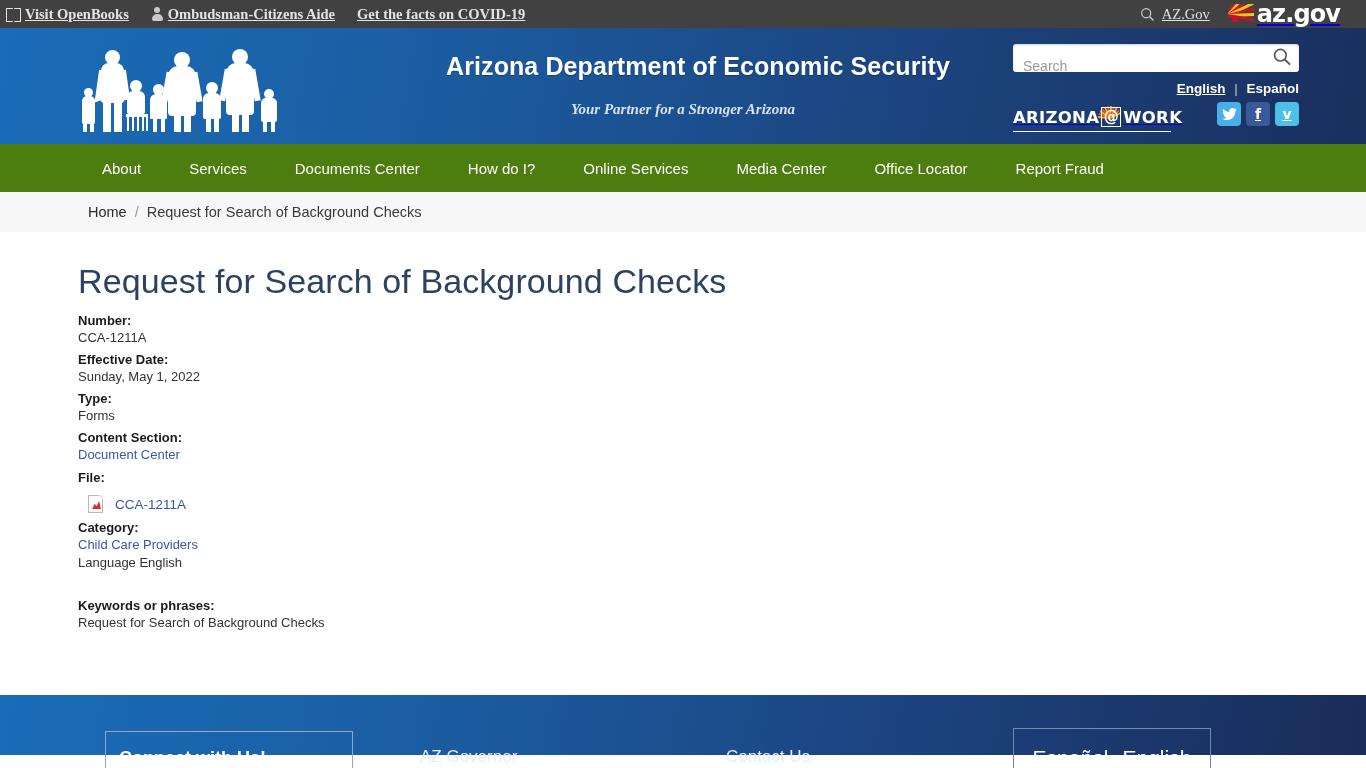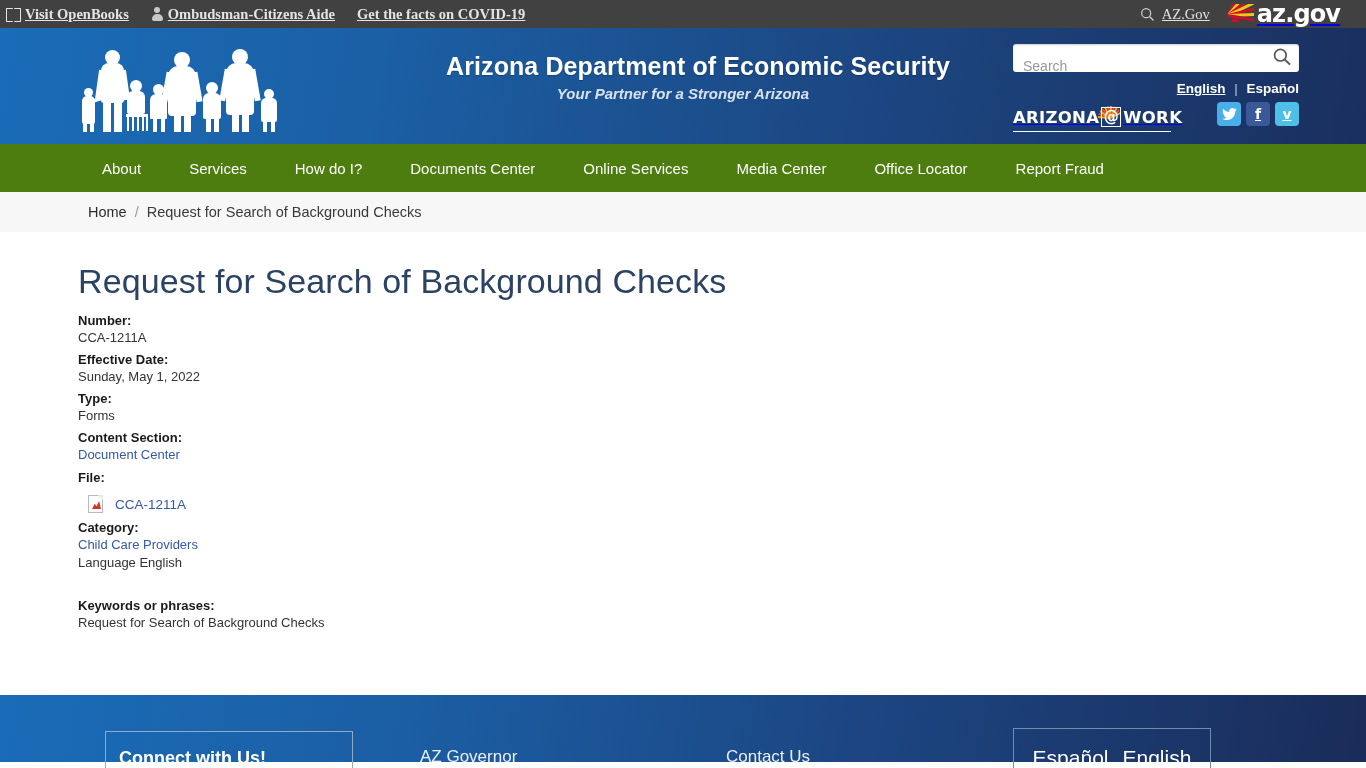--- a/index.html
+++ b/index.html
@@ -79,21 +79,22 @@
   .title-block {
     position: absolute; left: 0; right: 0; top: 24px; text-align: center;
     pointer-events: none;
   }
   .site-title {
     font-size: 25px; color: #ffffff; font-weight: bold; letter-spacing: 0.1px;
     margin: 0; text-shadow: 0 1px 1px rgba(0,0,0,.25); padding-left: 30px;
   }
   .site-tagline {
     font-size: 15px; color: #d8e2ee; font-style: italic; font-weight: bold;
-    margin-top: 4px;
+    margin-top: 20px;
+    font-family: Liberation Serif, serif;
   }
   .header-right { position: absolute; right: 67px; top: 16px; width: 286px; }
   .search-wrap {
     position: relative; height: 28px; background:#fff; border-radius: 3px;
     box-shadow: inset 0 1px 2px rgba(0,0,0,.2);
   }
   .search-input {
     width: 100%; height: 44px; border: none; outline: none; background: transparent;
     padding: 0 34px 0 10px; font-size: 14px; color: #333;
     font-family: "Liberation Sans", sans-serif;
@@ -196,21 +197,21 @@
     width:0;height:0;
   }
   .pdf-mark {
     position:absolute; left:3px; bottom:3px; width:9px; height:8px;
   }
   .file-link { font-size: 13.5px; color: #3558a8; text-decoration: none; }
   .kw-block { margin-top: 28px; }
 
   
   .footer {
-    height: 67px;
+    height: 60px;
     background: linear-gradient(100deg, #1a6cb8 0%, #1b5ea3 30%, #1c4683 62%, #1a2c59 100%);
     position: relative;
   }
   .connect-box {
     position: absolute; left: 105px; top: 36px; width: 248px; height: 70px;
     border: 1px solid #8fa9c8;
   }
   .connect-title {
     color: #ffffff; font-size: 18px; font-weight: bold;
     padding: 16px 0 0 13px;
@@ -380,22 +381,22 @@
           <span>v</span>
         </a>
       </div>
     </div>
   </div>
 </div>
 
 <nav class="mainnav">
   <a href="#" class="nav-item">About</a>
   <a href="#" class="nav-item">Services</a>
+  <a href="#" class="nav-item">Documents Center</a>
   <a href="#" class="nav-item">How do I?</a>
-  <a href="#" class="nav-item">Documents Center</a>
   <a href="#" class="nav-item">Online Services</a>
   <a href="#" class="nav-item">Media Center</a>
   <a href="#" class="nav-item">Office Locator</a>
   <a href="#" class="nav-item">Report Fraud</a>
 </nav>
 
 <div class="breadcrumb-band">
   <a href="#">Home</a>
   <span class="bc-sep">/</span>
   <span>Request for Search of Background Checks</span>

